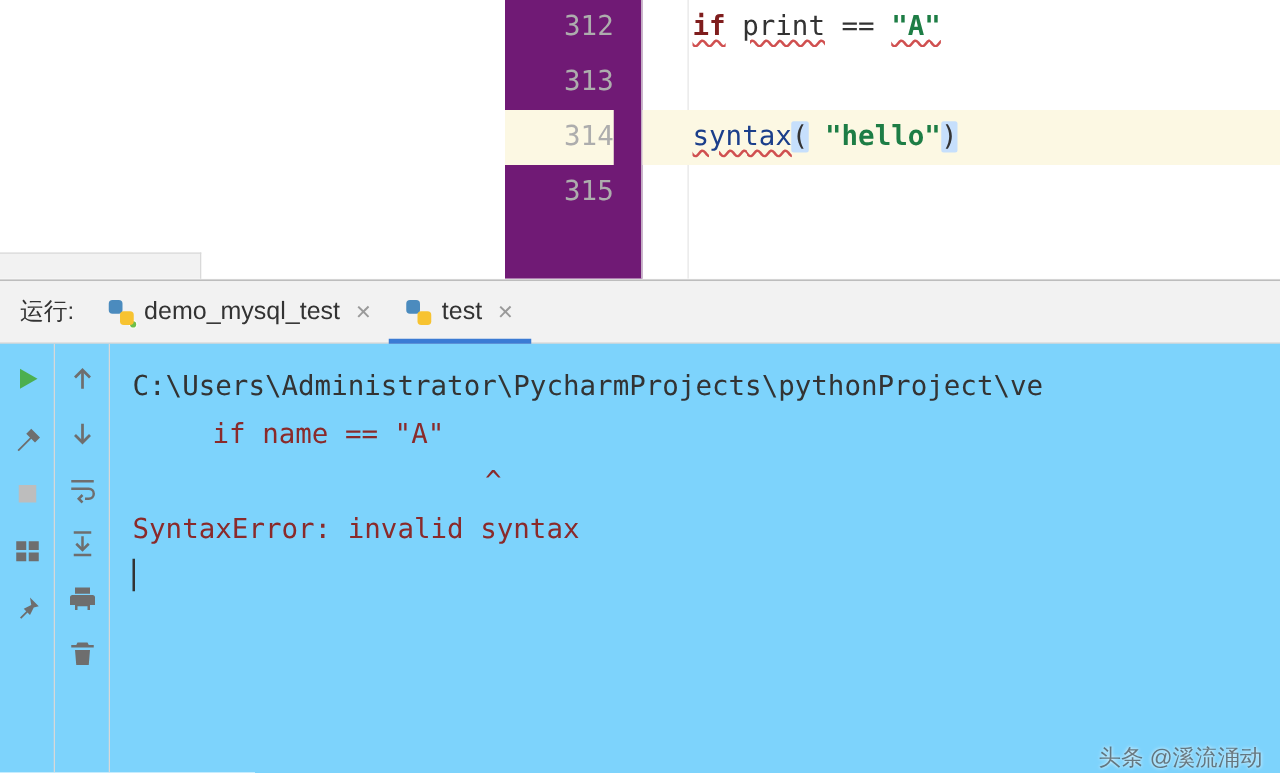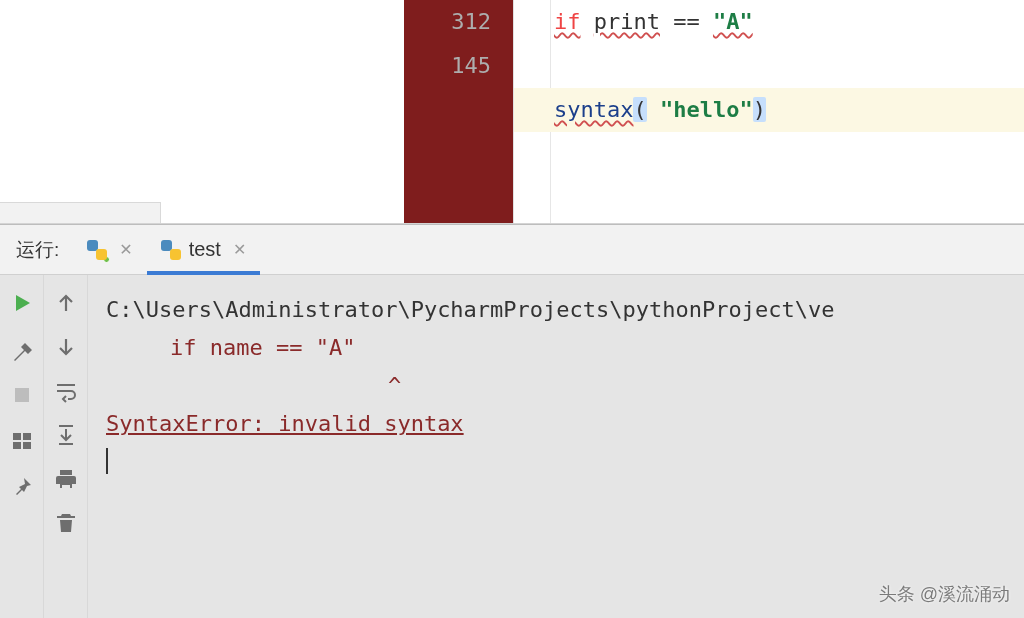--- a/index.html
+++ b/index.html
@@ -4,28 +4,28 @@
 <style>
   * { box-sizing: border-box; margin: 0; padding: 0; }
   html, body { width: 1024px; height: 618px; overflow: hidden; font-family: "Segoe UI", sans-serif; background: #fff; }
   .root { display: flex; flex-direction: column; width: 100%; height: 100%; }
 
   
   .editor-wrap { flex: 0 0 224px; display: flex; border-bottom: 1px solid #d4d4d4; }
   .editor-left-blank { flex: 0 0 404px; background: #fff; border-right: none; position:relative;}
   .editor-left-blank::after{content:"";position:absolute;bottom:0;left:0;width:160px;height:20px;background:#f2f2f2;border-top:1px solid #d9d9d9;border-right:1px solid #d9d9d9;}
   .editor { flex: 1; display: flex; font-family: "Consolas","Menlo",monospace; font-size: 22px; background: #fff; overflow:hidden;}
-  .gutter { flex: 0 0 110px; background: #7f1d1d; color: #adadad; text-align: right; padding-right: 22px; border-right: 1px solid #e0e0e0; }
+  .gutter { flex: 0 0 110px; background: #701a75; color: #adadad; text-align: right; padding-right: 22px; border-right: 1px solid #e0e0e0; }
   .gline { height: 44px; line-height: 44px; }
   .gline.cur { background: #fcf8e3; }
   .code { flex: 1; position: relative; }
   .cline { height: 44px; line-height: 44px; white-space: pre; padding-left: 40px; position:relative;}
   .cline.cur { background: #fcf8e3; }
   .cline.lastcap{height:20px;line-height:20px;overflow:hidden;}
-  .kw { color: #ef4444; font-weight: 400; }
+  .kw { color: #7f1d1d; font-weight: 700; }
   .fn { color: #1b3f8b; }
   .str { color: #1d7d45; font-weight: 600; }
   .punc { color: #333; }
   .errline { text-decoration: underline wavy #d05050; text-decoration-thickness: 1.5px; text-underline-offset: 3px; }
   .sel { background: #c6dffc; border-radius:2px;}
   .vline{position:absolute;left:36px;top:0;bottom:0;width:1px;background:#e6e6e6;}
 
   
   .run { flex: 1; display: flex; flex-direction: column; border-top: 1px solid #bdbdbd; }
 
@@ -34,69 +34,72 @@
   .tab { display: flex; align-items: center; gap: 8px; padding: 0 14px; font-size: 20px; color: #333; cursor: pointer; position:relative;}
   .tab.active { font-weight: 400; }
   .tab.active::after{content:"";position:absolute;left:0;right:0;bottom:-1px;height:4px;background:#3b7bd4;}
   .tab .close { color: #9a9a9a; font-size: 16px; margin-left: 4px; }
   .pyicon { width: 20px; height: 20px; position: relative; }
   .pyicon::before, .pyicon::after { content:""; position:absolute; width:11px; height:11px; border-radius:3px; }
   .pyicon::before { background:#4b8bbe; left:0; top:0; }
   .pyicon::after  { background:#f7c331; right:0; bottom:0; }
   .pydot{position:absolute;width:7px;height:7px;border-radius:50%;background:#6fbf4a;right:-3px;bottom:-3px;border:1px solid #fff;}
 
-  .run-body { flex: 1; display: flex; overflow: hidden; background:#e5e5e5;}
+  .run-body { flex: 1; display: flex; overflow: hidden; background:#7dd3fc;}
   .tool-col { width: 44px; border-right: 1px solid #d8d8d8; display: flex; flex-direction: column; align-items: center; gap: 22px; padding-top: 16px; }
   .tool-col.second{gap:20px;}
   .tbtn { width: 24px; height: 24px; color: #6e6e6e; cursor: pointer; display:flex;align-items:center;justify-content:center;}
   .tbtn svg { width: 100%; height: 100%; }
 
   .console { flex: 1; padding: 16px 0 0 18px; font-family: "Consolas","Menlo",monospace; font-size: 22px; line-height: 38px; overflow:hidden; white-space:nowrap;}
   .c-path { color: #333; }
   .c-file { color: #8a2a2a; }
   .c-link { color: #2a5db0; text-decoration: underline; }
   .c-code { color: #8a2a2a; padding-left: 64px; }
   .c-caret { color: #8a2a2a; padding-left: 282px; }
-  .c-err  { color: #8a2a2a; text-decoration: underline; }
+  .c-err  { color: #8a2a2a; }
   .c-exit { color: #333; }
   .caret-line{height:30px;position:relative;}
   .text-cursor{display:inline-block;width:2px;height:26px;background:#333;vertical-align:middle;margin-top:-4px;}
 
-  .watermark { position: fixed; right: 14px; bottom: 12px; color: rgba(60,60,60,0.65); font-size: 18px; pointer-events:none; text-shadow:0 0 3px #fff;}
+  .watermark { position: fixed; right: 14px; bottom: 0; color: rgba(60,60,60,0.65); font-size: 18px; pointer-events:none; text-shadow:0 0 3px #fff;}
 </style>
 </head>
 <body>
 
 <div class="root">
 
   <div class="editor-wrap">
     <div class="editor-left-blank"></div>
     <div class="editor">
       <div class="gutter">
         <div class="gline">312</div>
-        <div class="gline">145</div>
+        <div class="gline">313</div>
+        <div class="gline cur">314</div>
+        <div class="gline">315</div>
       </div>
       <div class="code">
         <div class="vline"></div>
         <div class="cline"><span class="kw errline">if</span><span> </span><span class="errline punc">print</span><span class="punc"> == </span><span class="str errline">"A"</span></div>
         <div class="cline"></div>
         <div class="cline cur"><span class="fn errline">syntax</span><span class="punc sel">(</span><span class="punc"> </span><span class="str">"hello"</span><span class="punc sel">)</span></div>
         <div class="cline"></div>
         <div class="cline lastcap"></div>
       </div>
     </div>
   </div>
 
   <div class="run">
     <div class="tabs">
       <div class="tabs-label">运行:</div>
       <div class="tab">
         <span class="pyicon">
             <span class="pydot"></span>
           </span>
+        <span>demo_mysql_test</span>
         <span class="close">✕</span>
       </div>
       <div class="tab active">
         <span class="pyicon"></span>
         <span>test</span>
         <span class="close">✕</span>
       </div>
     </div>
 
     <div class="run-body">

